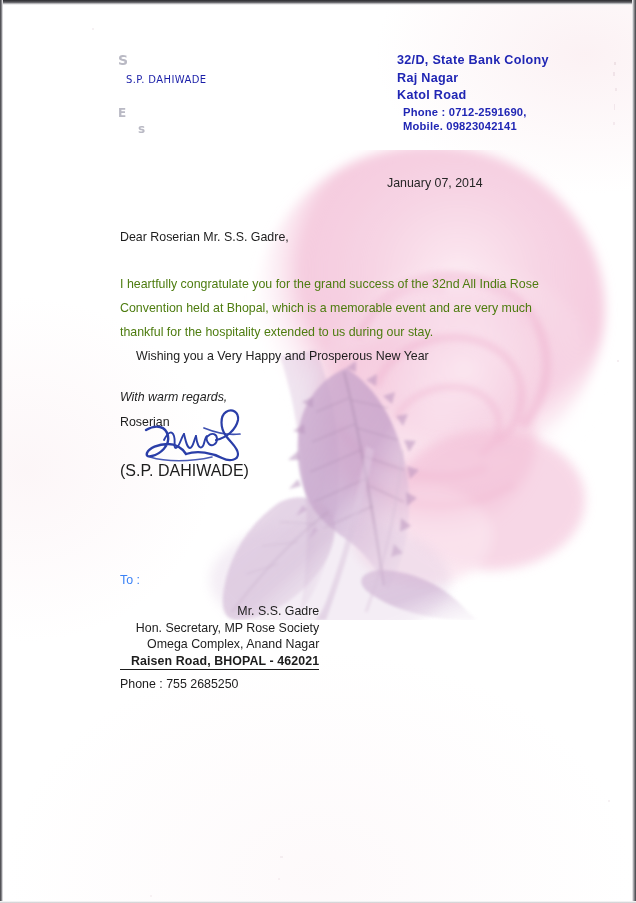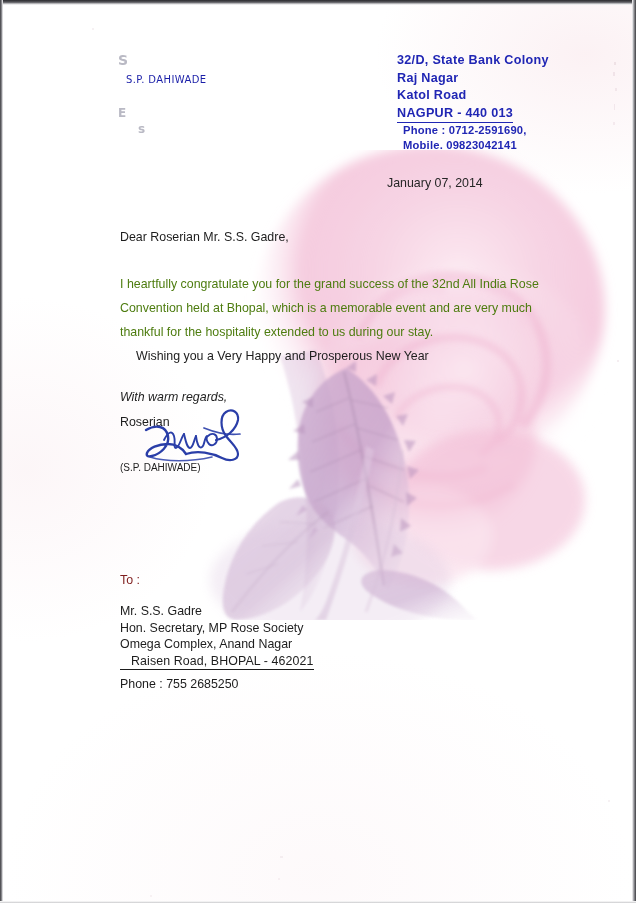--- a/index.html
+++ b/index.html
@@ -188,21 +188,21 @@
   .roserian {
     left: 120px;
     top: 415px;
     font-size: 12.4px;
     color: #1d1d1d;
     white-space: nowrap;
   }
   .signed-name {
     left: 120px;
     top: 462px;
-    font-size: 10px;
+    font-size: 16px;
     color: #1d1d1d;
     white-space: nowrap;
   }
 
   
   .signature {
     position: absolute;
     left: 142px;
     top: 404px;
     width: 110px;
@@ -210,33 +210,34 @@
     z-index: 14;
     pointer-events: none;
   }
   .signature svg { display: block; width: 100%; height: 100%; }
 
   
   .to-label {
     left: 120px;
     top: 573px;
     font-size: 12.4px;
-    color: #7f1d1d;
+    color: #3b82f6;
     white-space: nowrap;
   }
   .recipient {
     left: 120px;
     top: 603px;
     font-size: 12.4px;
     color: #1d1d1d;
     line-height: 16.5px;
     white-space: nowrap;
+    text-align: right;
   }
   .recipient .addr-bold {
-    font-weight: normal;
+    font-weight: bold;
     border-bottom: 1.5px solid #1d1d1d;
     display: inline-block;
     letter-spacing: 0.1px;
     padding-left: 11px;
   }
   .to-phone {
     left: 120px;
     top: 677px;
     font-size: 12.4px;
     color: #1d1d1d;
@@ -404,21 +405,20 @@
     <div class="lh-ghost ghost-e1">E</div>
     <div class="lh-ghost ghost-s2">s</div>
 
     <div class="blk lh-name">S.P. DAHIWADE</div>
 
 
     <div class="blk addr">
       <span>32/D,  State  Bank  Colony</span><br>
       <span>Raj Nagar</span><br>
       <span>Katol  Road</span><br>
-      <span class="city">NAGPUR - 440 013</span>
       <span class="ph">Phone :  0712-2591690,</span>
       <span class="ph">Mobile.   09823042141</span>
     </div>
 
     <div class="blk date">January 07, 2014</div>
 
     <div class="blk salutation">Dear Roserian Mr. S.S. Gadre,</div>
 
     <div class="blk para">I heartfully congratulate you for the grand success of the 32nd All India Rose Convention held at Bhopal, which is a memorable event and are very much thankful for the hospitality extended to us during our stay.</div>
 

